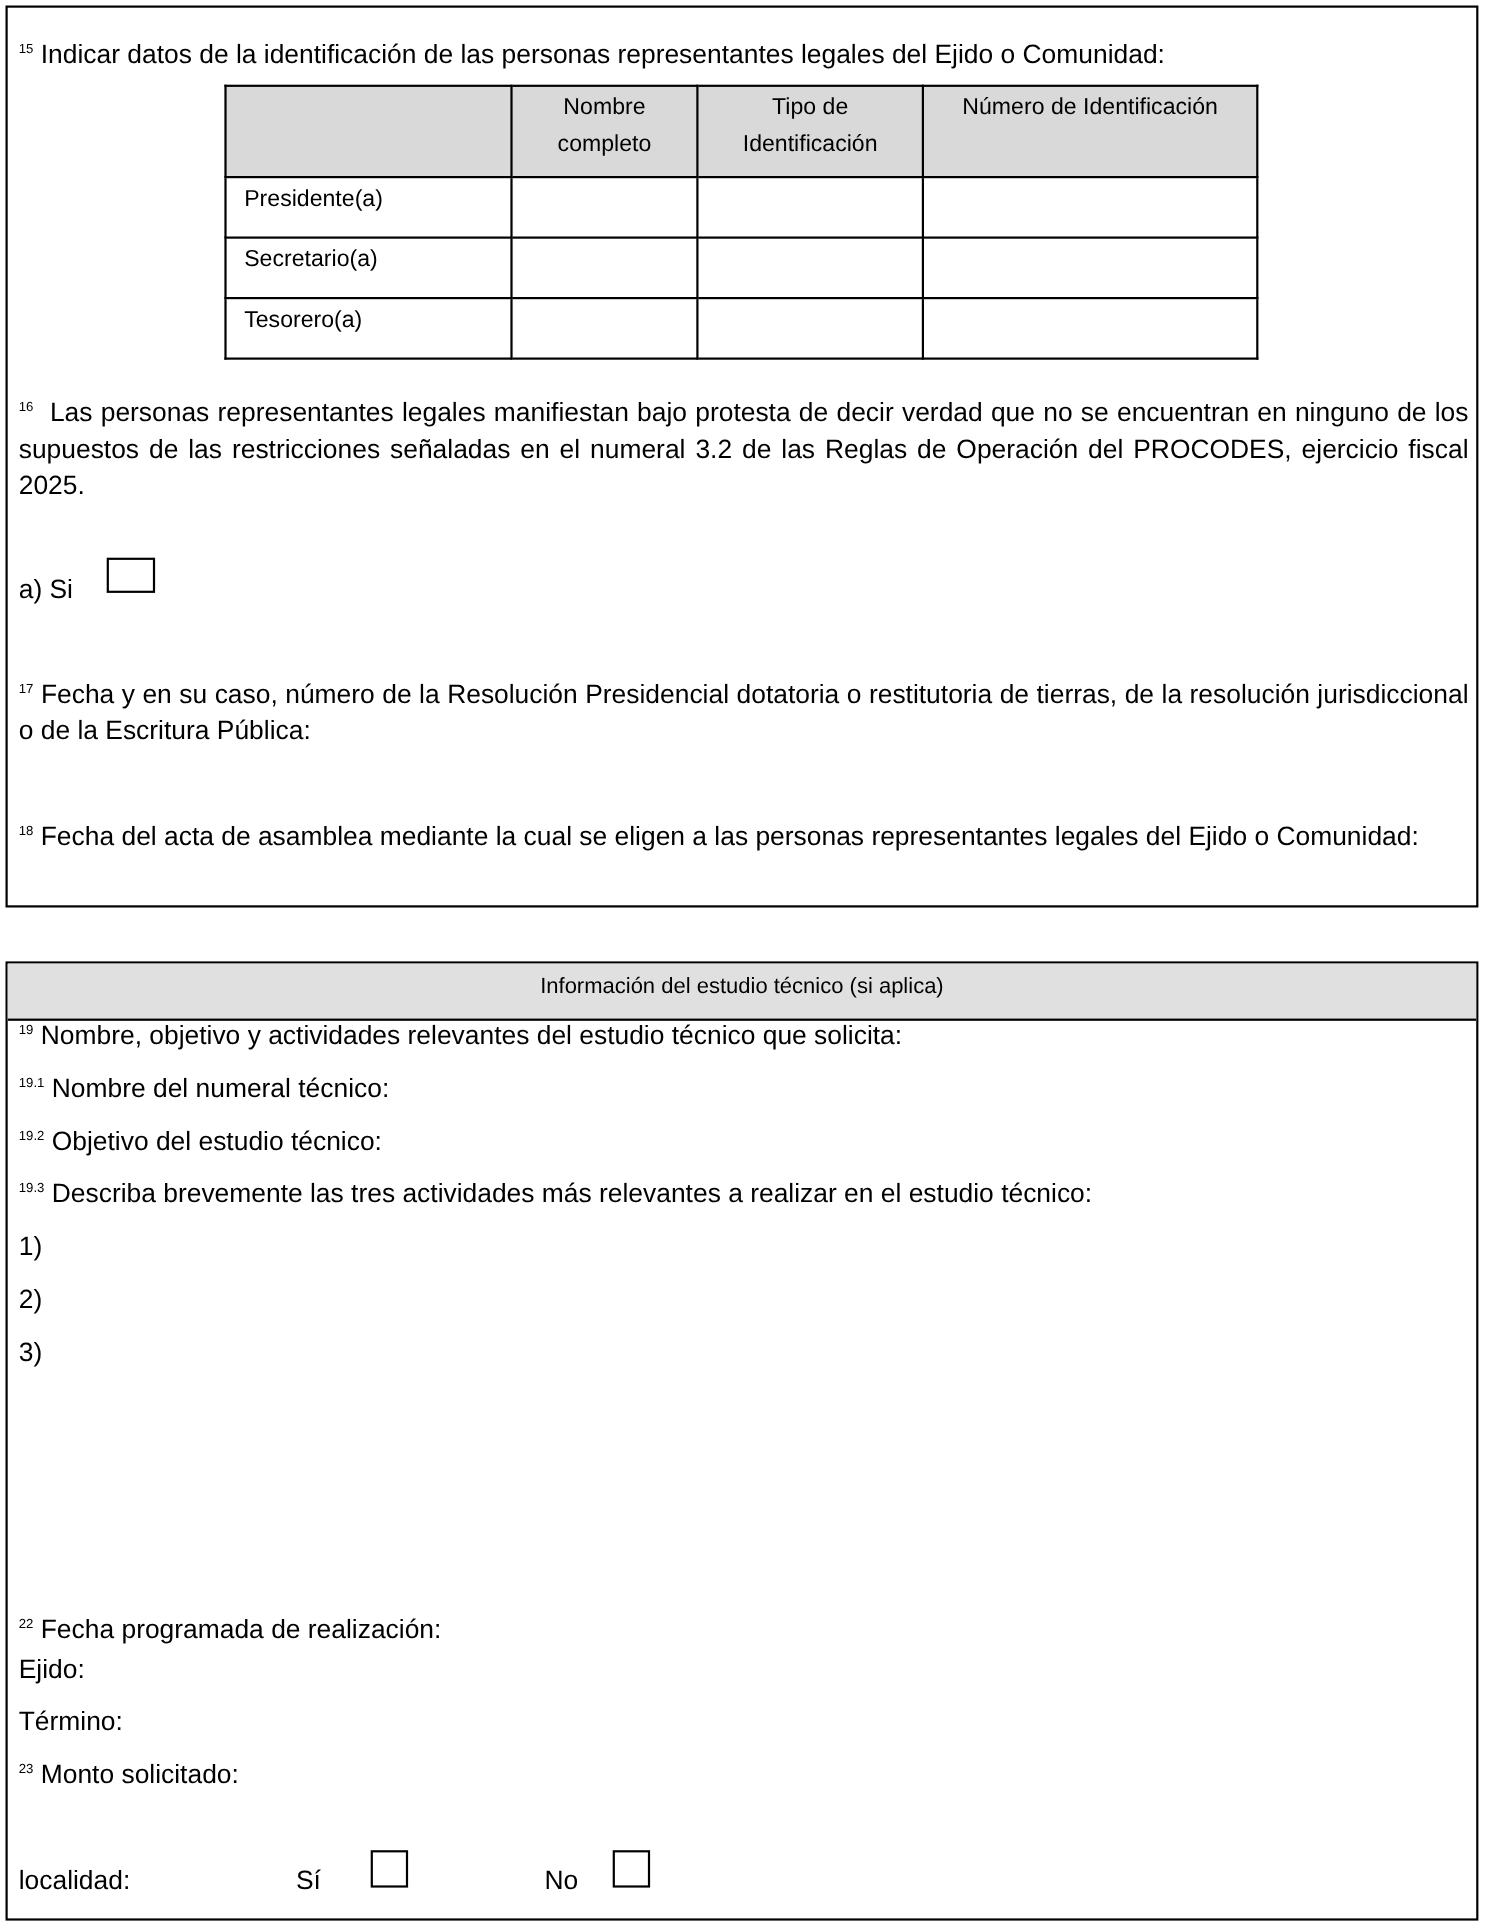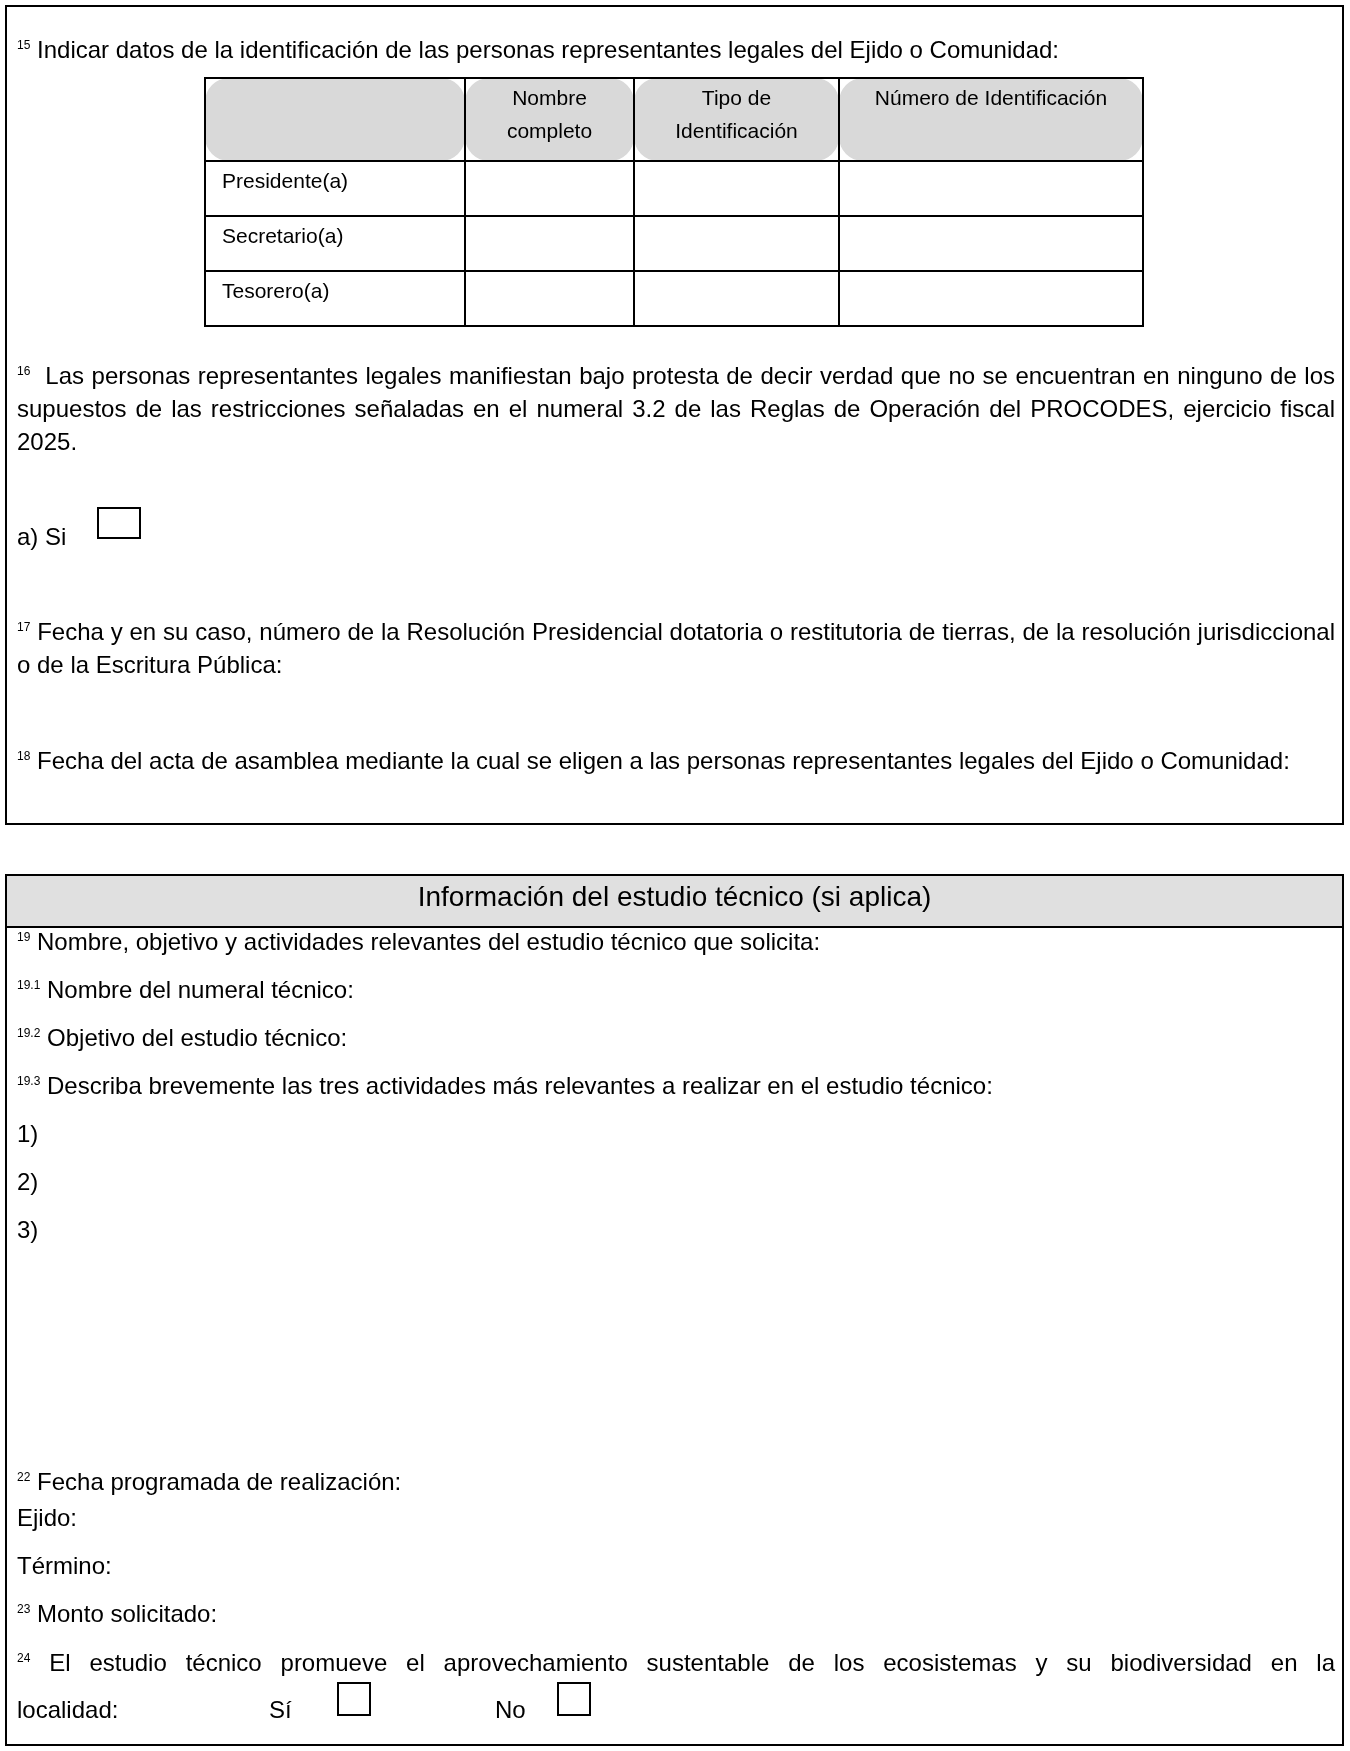--- a/index.html
+++ b/index.html
@@ -9,27 +9,27 @@
   }
   .box { position: absolute; left: 5px; width: 1339px; border: 2px solid #000; box-sizing: border-box; }
   #box1 { top: 5px; height: 820px; }
   #box2 { top: 874px; height: 872px; }
   .abs { position: absolute; white-space: nowrap; line-height: 32px; }
   sup { font-size: 12px; vertical-align: 9px; line-height: 0; }
   .para { position: absolute; left: 10px; width: 1318px; text-align: justify; text-align-last: left; line-height: 33px; }
   .just-last { text-align-last: justify; }
   table.reps { position: absolute; left: 197px; top: 70px; border-collapse: collapse; font-size: 21px; }
   table.reps td, table.reps th { border: 2px solid #000; padding: 0; }
-  table.reps th { background: #d9d9d9; font-weight: normal; vertical-align: top; text-align: center; line-height: 33px; padding-top: 2px; height: 79px; border-radius: 24px; }
+  table.reps th { background: #d9d9d9; font-weight: normal; vertical-align: top; text-align: center; line-height: 33px; padding-top: 2px; height: 79px; }
   table.reps td { height: 47px; vertical-align: top; padding-top: 6px; line-height: 26px; }
   table.reps td.role { padding-left: 16px; }
   .c0 { width: 258px; } .c1 { width: 167px; } .c2 { width: 203px; } .c3 { width: 302px; }
   .checkbox { position: absolute; width: 44px; height: 32px; border: 2px solid #000; box-sizing: border-box; background: #fff; }
   .checkbox.sm { width: 34px; height: 34px; }
-  .section-header { position: absolute; left: 0; top: 0; width: 100%; height: 50px; background: #e0e0e0; border-bottom: 2px solid #000; text-align: center; line-height: 42px; font-size: 28px; }
+  .section-header { position: absolute; left: 0; top: 0; width: 100%; height: 50px; background: #e0e0e0; border-bottom: 2px solid #000; text-align: center; line-height: 42px; font-size: 20px; }
 </style>
 </head>
 <body>
 
 <div class="box" id="box1">
 
   <div class="abs" style="left:10px; top:27px;">
     <sup>15</sup>
     <span>Indicar datos de la identificación de las personas representantes legales del Ejido o Comunidad:</span>
   </div>
@@ -120,22 +120,18 @@
   </div>
 
   <div class="abs" style="left:10px; top:626px;">Ejido:</div>
   <div class="abs" style="left:10px; top:674px;">Término:</div>
 
   <div class="abs" style="left:10px; top:722px;">
     <sup>23</sup>
     <span>Monto solicitado:</span>
   </div>
 
-  <div class="para just-last" style="top:770px;">
-    <sup>24</sup>
-    <span>El estudio técnico promueve el aprovechamiento sustentable de los ecosistemas y su biodiversidad en la</span>
-  </div>
   <div class="abs" style="left:10px; top:818px;">localidad:</div>
   <div class="abs" style="left:262px; top:818px;">Sí</div>
   <div class="checkbox sm" style="left:330px; top:806px;"></div>
   <div class="abs" style="left:488px; top:818px;">No</div>
   <div class="checkbox sm" style="left:550px; top:806px;"></div>
 </div>
 
 </body></html>

